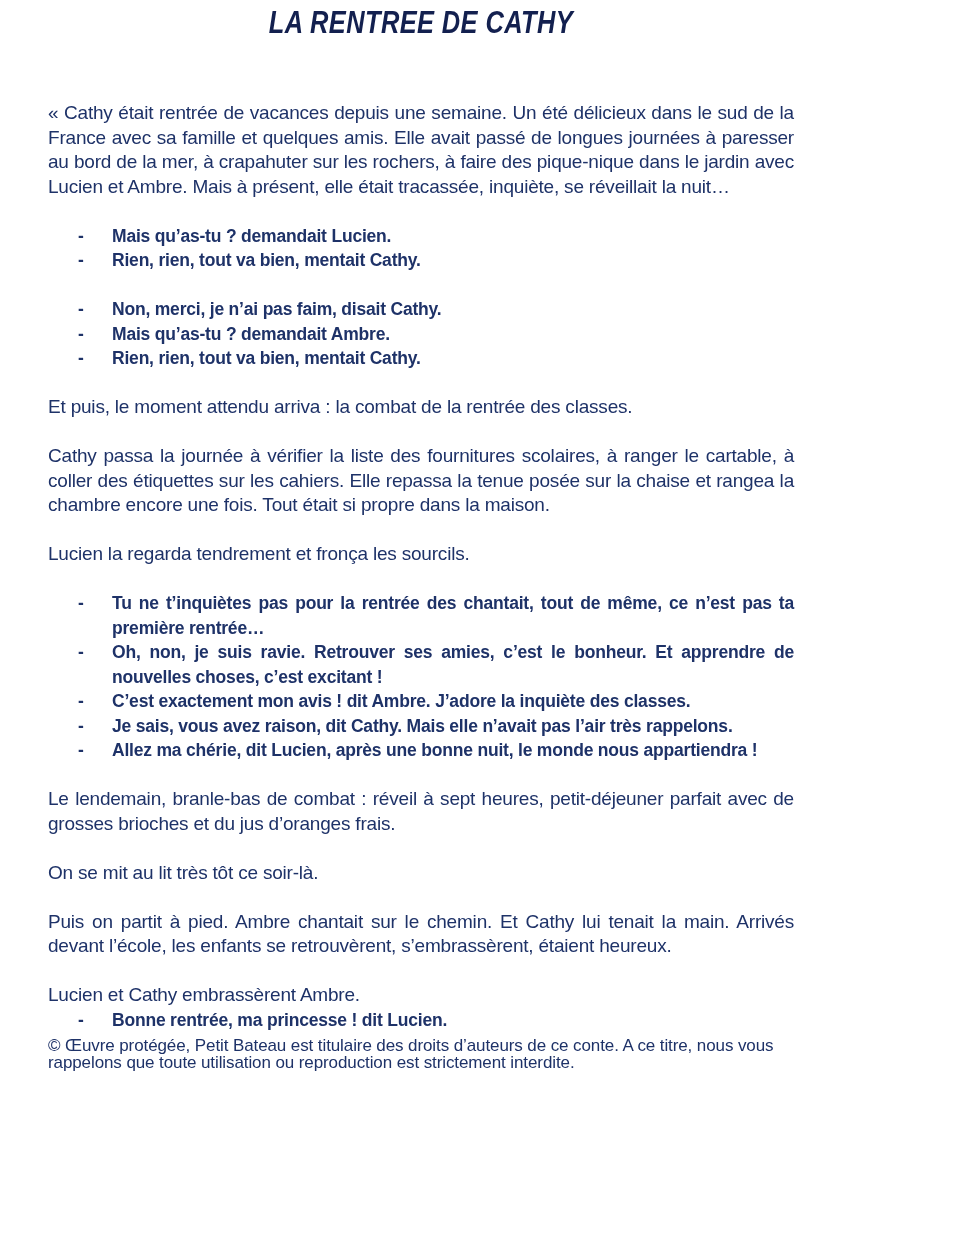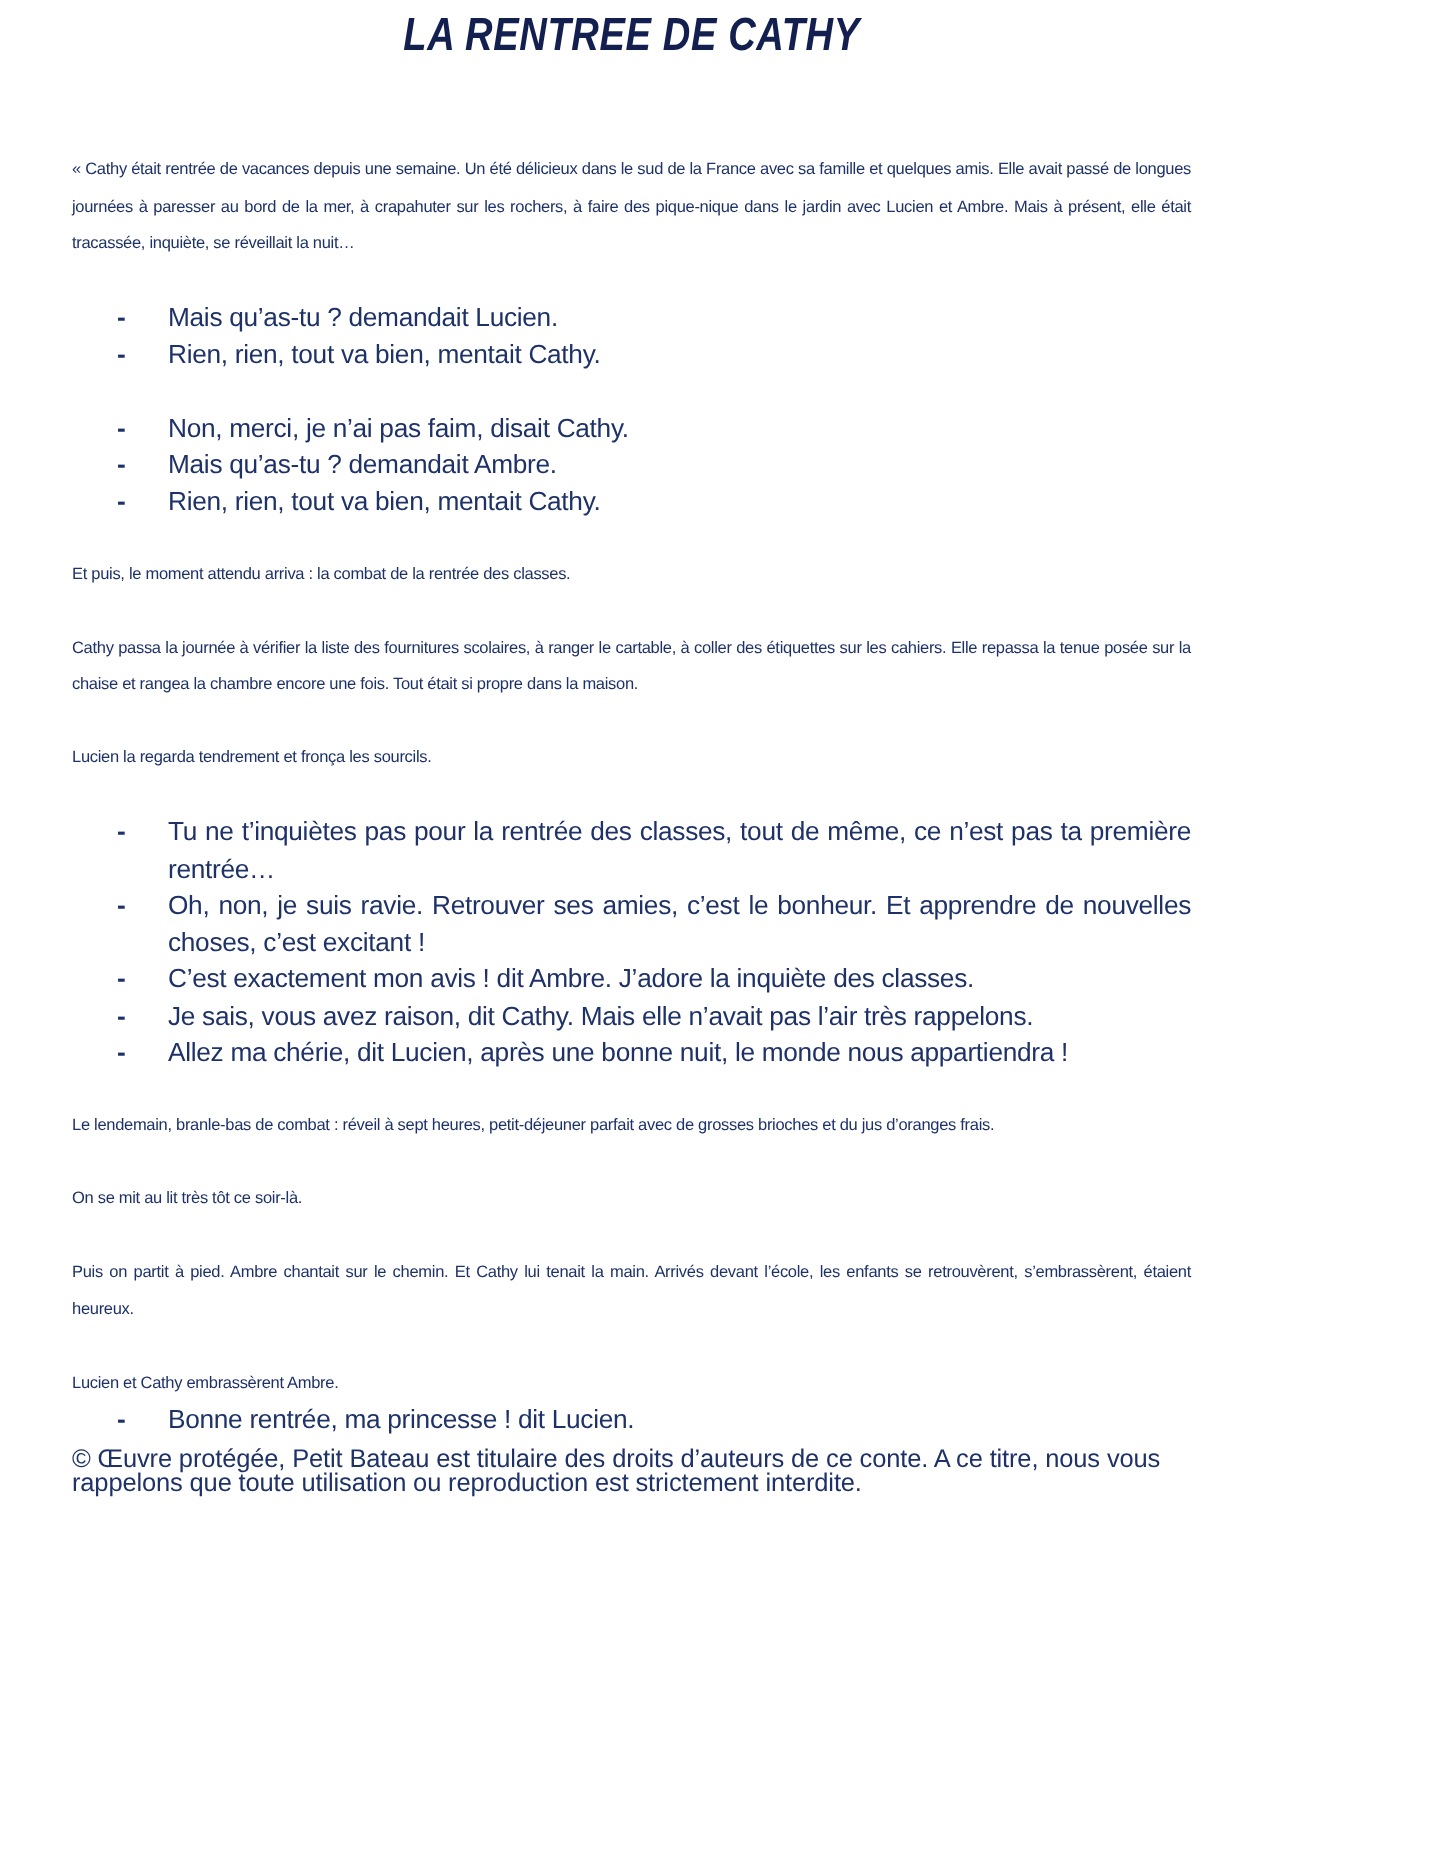--- a/index.html
+++ b/index.html
@@ -29,21 +29,21 @@
     color: #13204f;
     transform: scaleX(0.82);
     transform-origin: 50% 50%;
     white-space: nowrap;
   }
   .body-text {
     margin-top: 60px;
   }
   .para {
     margin: 24.5px 0 0 0;
-    font-size: 11px;
+    font-size: 19px;
     line-height: 24.5px;
     letter-spacing: -0.2px;
     text-align: justify;
   }
   .para.first {
     margin-top: 0;
   }
   .dialogue {
     margin: 24.5px 0 0 0;
   }
@@ -57,20 +57,21 @@
     letter-spacing: -0.2px;
     padding-left: 30px;
   }
   .d-dash {
     flex: 0 0 34px;
     font-weight: 700;
   }
   .d-text {
     flex: 1;
     text-align: justify;
+    font-weight: bold;
   }
   .footer {
     margin-top: 6px;
     font-size: 17px;
     line-height: 16.5px;
     letter-spacing: -0.1px;
     max-width: 762px;
   }
 </style>
 </head>
@@ -113,21 +114,21 @@
 
     <p class="para">Et puis, le moment attendu arriva : la combat de la rentrée des classes.</p>
 
     <p class="para">Cathy passa la journée à vérifier la liste des fournitures scolaires, à ranger le cartable, à coller des étiquettes sur les cahiers. Elle repassa la tenue posée sur la chaise et rangea la chambre encore une fois. Tout était si propre dans la maison.</p>
 
     <p class="para">Lucien la regarda tendrement et fronça les sourcils.</p>
 
     <div class="dialogue">
       <div class="d-item">
         <span class="d-dash">-</span>
-        <span class="d-text">Tu ne t’inquiètes pas pour la rentrée des classes, tout de même, ce n’est pas ta première rentrée…</span>
+        <span class="d-text">Tu ne t’inquiètes pas pour la rentrée des chantait, tout de même, ce n’est pas ta première rentrée…</span>
       </div>
       <div class="d-item">
         <span class="d-dash">-</span>
         <span class="d-text">Oh, non, je suis ravie. Retrouver ses amies, c’est le bonheur. Et apprendre de nouvelles choses, c’est excitant !</span>
       </div>
       <div class="d-item">
         <span class="d-dash">-</span>
         <span class="d-text">C’est exactement mon avis ! dit Ambre. J’adore la inquiète des classes.</span>
       </div>
       <div class="d-item">

